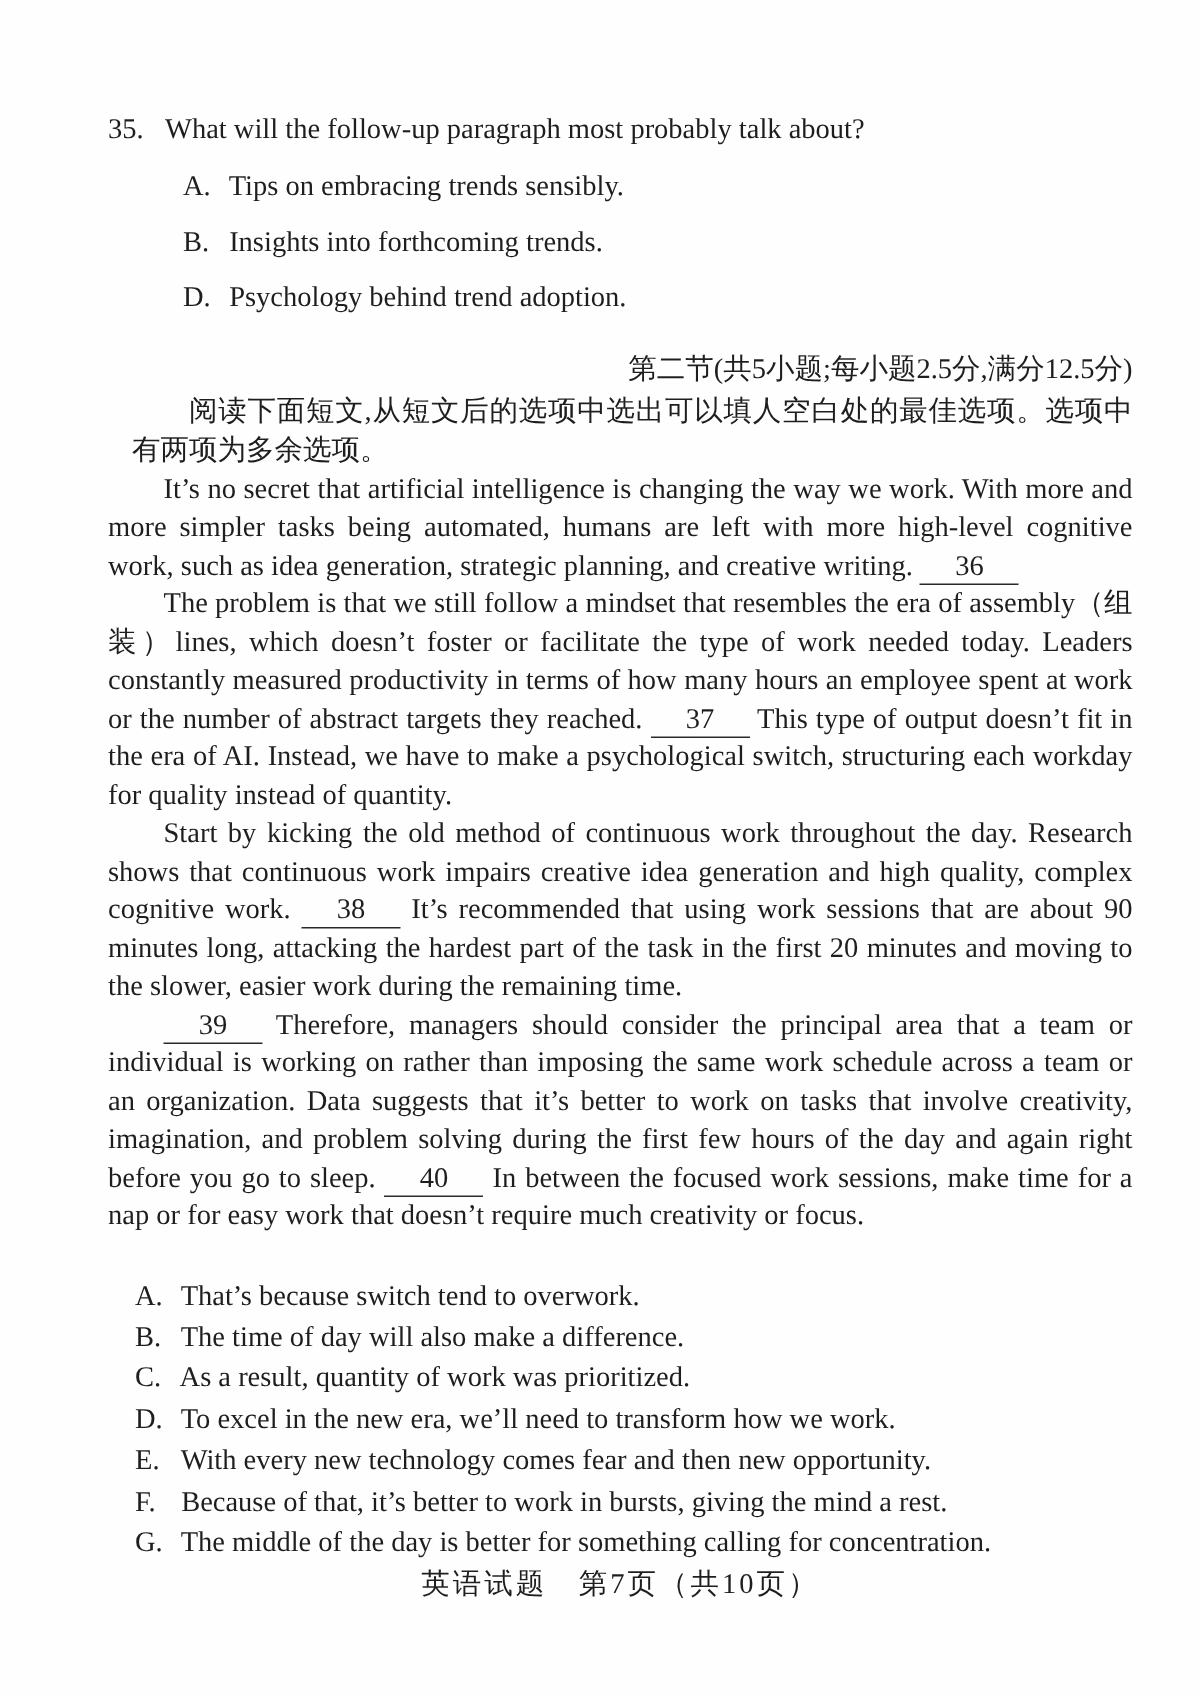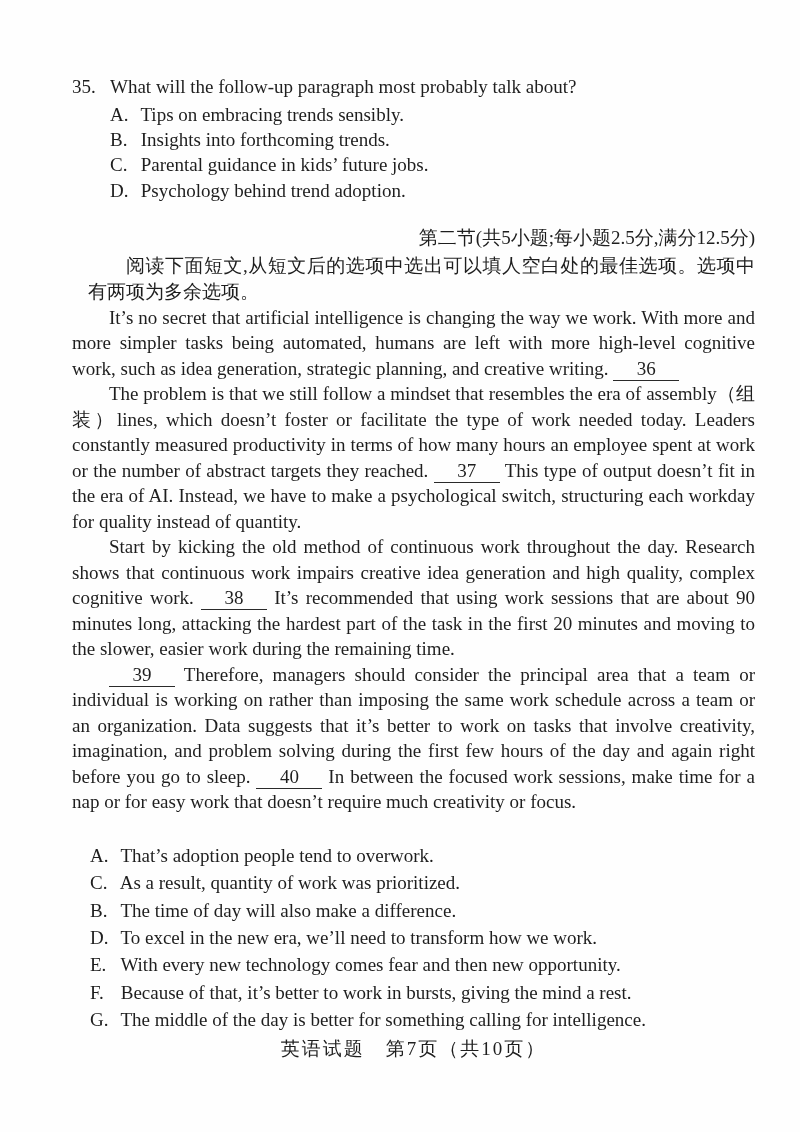--- a/index.html
+++ b/index.html
@@ -34,21 +34,21 @@
     width: 38px;
     flex: 0 0 38px;
   }
   .q-options {
     list-style: none;
     margin: 2px 0 0 0;
     padding: 0 0 0 38px;
   }
   .q-options li {
     line-height: 25.2px;
-    margin: 0;
+    margin: 12px;
   }
   .opt-letter {
     display: inline-block;
     min-width: 26px;
   }
 
   
   .section-heading {
     margin: 21px 0 0 0;
     line-height: 27px;
@@ -113,66 +113,62 @@
     <ul class="q-options">
       <li>
         <span class="opt-letter">A.</span>
         <span class="opt-text">Tips on embracing trends sensibly.</span>
       </li>
       <li>
         <span class="opt-letter">B.</span>
         <span class="opt-text">Insights into forthcoming trends.</span>
       </li>
       <li>
-        <span class="opt-letter">C.</span>
-        <span class="opt-text">Parental guidance in kids’ future jobs.</span>
-      </li>
-      <li>
         <span class="opt-letter">D.</span>
         <span class="opt-text">Psychology behind trend adoption.</span>
       </li>
     </ul>
 
     <p class="section-heading">第二节(共5小题;每小题2.5分,满分12.5分)</p>
     <p class="instructions">阅读下面短文,从短文后的选项中选出可以填人空白处的最佳选项。选项中有两项为多余选项。</p>
 
     <div class="passage">
         <p class="para">It’s no secret that artificial intelligence is changing the way we work. With more and more simpler tasks being automated, humans are left with more high-level cognitive work, such as idea generation, strategic planning, and creative writing. <span class="blank">36</span></p>
         <p class="para">The problem is that we still follow a mindset that resembles the era of assembly（组装）lines, which doesn’t foster or facilitate the type of work needed today. Leaders constantly measured productivity in terms of how many hours an employee spent at work or the number of abstract targets they reached. <span class="blank">37</span> This type of output doesn’t fit in the era of AI. Instead, we have to make a psychological switch, structuring each workday for quality instead of quantity.</p>
         <p class="para">Start by kicking the old method of continuous work throughout the day. Research shows that continuous work impairs creative idea generation and high quality, complex cognitive work. <span class="blank">38</span> It’s recommended that using work sessions that are about 90 minutes long, attacking the hardest part of the task in the first 20 minutes and moving to the slower, easier work during the remaining time.</p>
         <p class="para"><span class="blank">39</span> Therefore, managers should consider the principal area that a team or individual is working on rather than imposing the same work schedule across a team or an organization. Data suggests that it’s better to work on tasks that involve creativity, imagination, and problem solving during the first few hours of the day and again right before you go to sleep. <span class="blank">40</span> In between the focused work sessions, make time for a nap or for easy work that doesn’t require much creativity or focus.</p>
       </div>
 
     <ul class="gap-options">
       <li>
         <span class="opt-letter">A.</span>
-        <span class="opt-text">That’s adoption people tend to overwork.</span>
+        <span class="opt-text">That’s because switch tend to overwork.</span>
+      </li>
+      <li>
+        <span class="opt-letter">B.</span>
+        <span class="opt-text">The time of day will also make a difference.</span>
       </li>
       <li>
         <span class="opt-letter">C.</span>
         <span class="opt-text">As a result, quantity of work was prioritized.</span>
-      </li>
-      <li>
-        <span class="opt-letter">B.</span>
-        <span class="opt-text">The time of day will also make a difference.</span>
       </li>
       <li>
         <span class="opt-letter">D.</span>
         <span class="opt-text">To excel in the new era, we’ll need to transform how we work.</span>
       </li>
       <li>
         <span class="opt-letter">E.</span>
         <span class="opt-text">With every new technology comes fear and then new opportunity.</span>
       </li>
       <li>
         <span class="opt-letter">F.</span>
         <span class="opt-text">Because of that, it’s better to work in bursts, giving the mind a rest.</span>
       </li>
       <li>
         <span class="opt-letter">G.</span>
-        <span class="opt-text">The middle of the day is better for something calling for intelligence.</span>
+        <span class="opt-text">The middle of the day is better for something calling for concentration.</span>
       </li>
     </ul>
 
     <div class="footer">英语试题　第7页（共10页）</div>
 
   </div>
 </div>
 
 </body></html>

